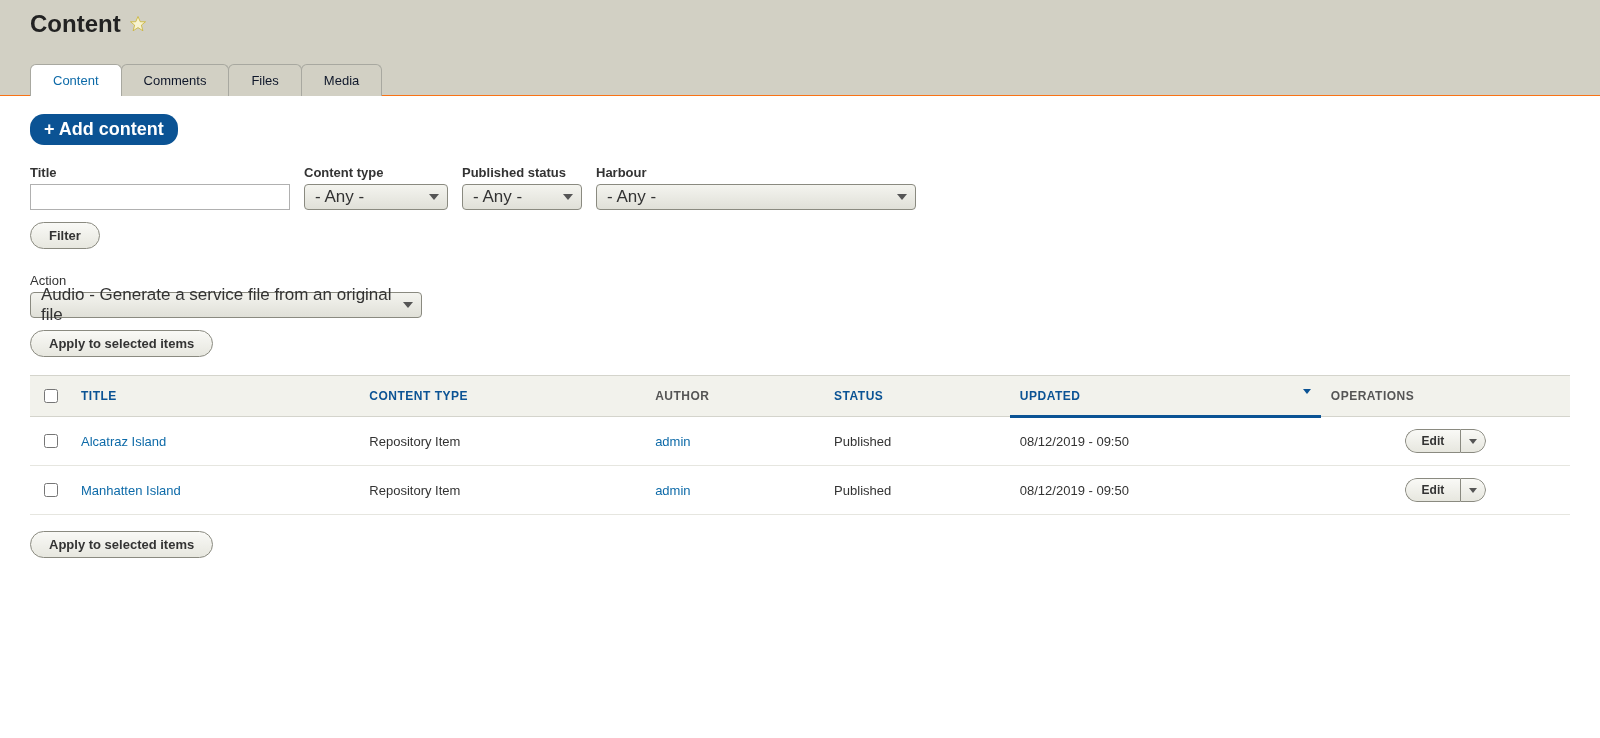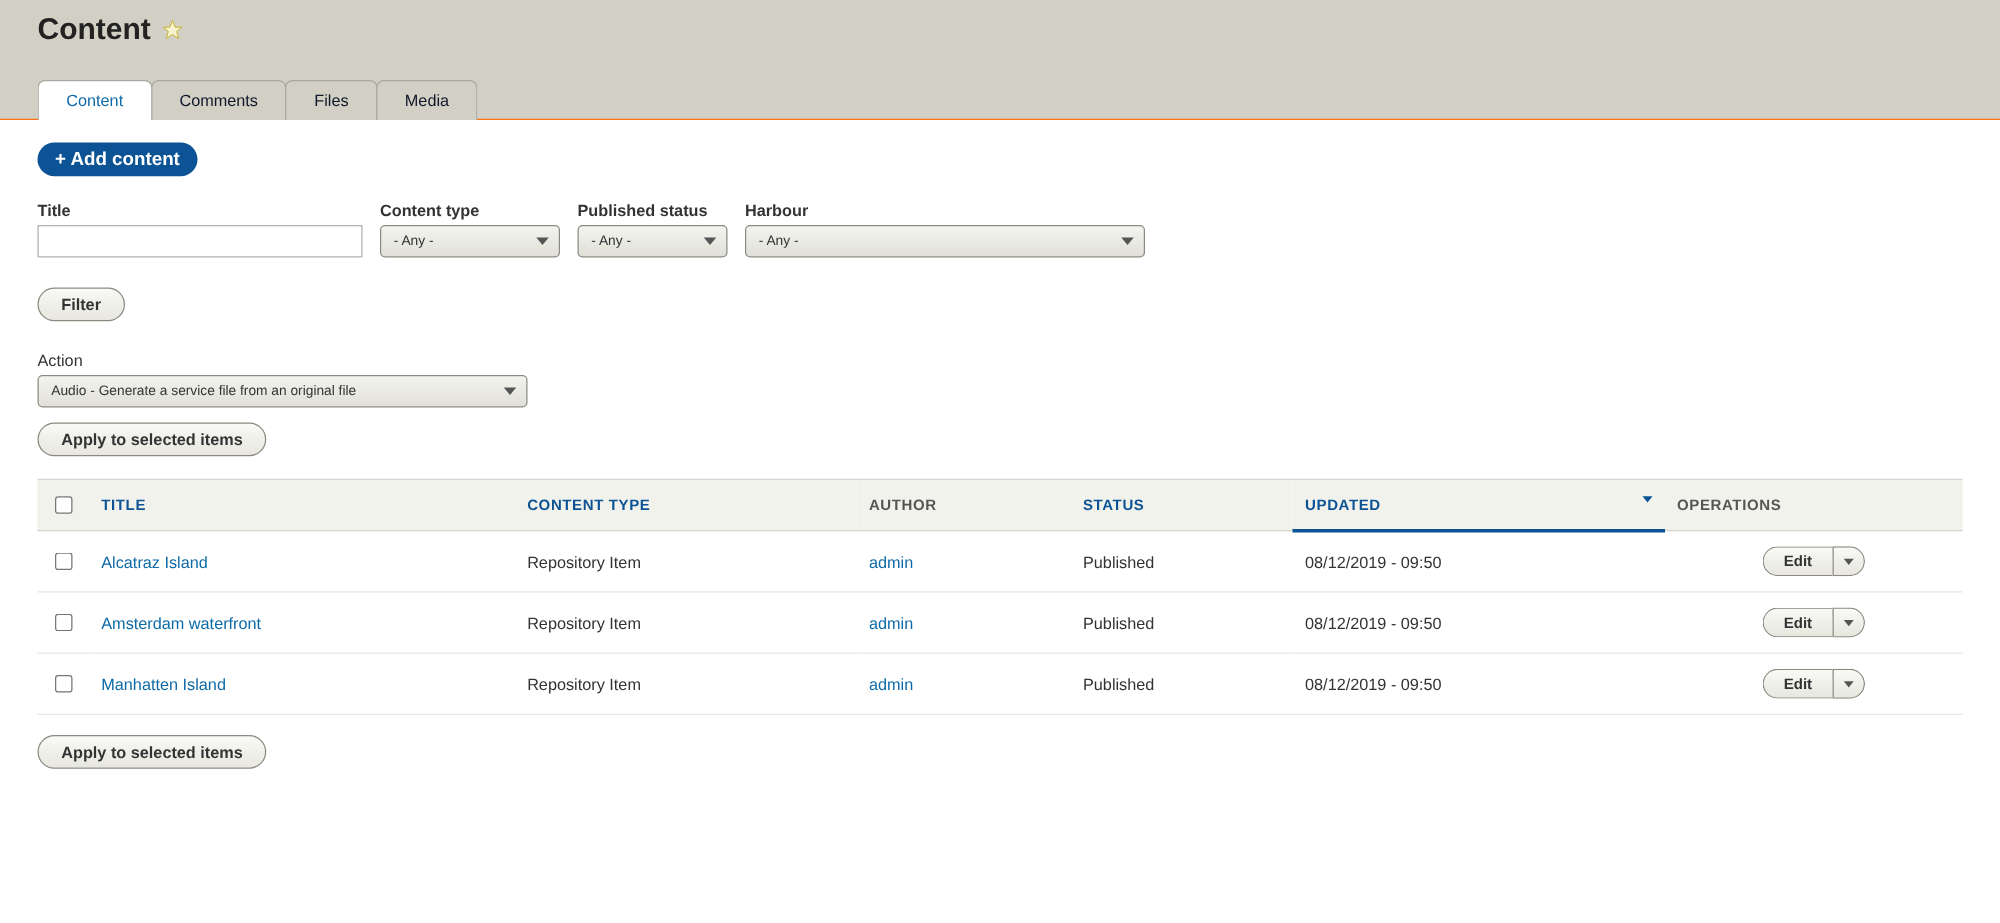--- a/index.html
+++ b/index.html
@@ -66,21 +66,21 @@
   .breadcrumb .sep { color: #555; padding: 0 4px; }
 
   .btn-primary {
     display: inline-block;
     background: #0b5394;
     color: #fff;
     border: none;
     border-radius: 14px;
     padding: 5px 14px;
     font-weight: bold;
-    font-size: 15px;
+    font-size: 18px;
     cursor: pointer;
   }
 
   .filters {
     margin-top: 20px;
     display: flex;
     gap: 14px;
     align-items: flex-end;
     flex-wrap: wrap;
   }
@@ -99,21 +99,21 @@
     padding: 2px 6px;
     font-size: 13px;
   }
   .select-like {
     position: relative;
     height: 26px;
     border: 1px solid #8a8a80;
     border-radius: 4px;
     background: linear-gradient(#f4f4ef,#e0e0d8);
     padding: 2px 28px 2px 10px;
-    font-size: 11px;
+    font-size: 17px;
     color: #333;
     cursor: pointer;
     display: flex;
     align-items: center;
   }
   .select-like .caret {
     position: absolute;
     right: 8px;
     top: 50%;
     transform: translateY(-50%);
@@ -131,21 +131,21 @@
     display: inline-block;
     background: linear-gradient(#f9f9f6,#e7e7df);
     color: #333;
     font-weight: bold;
     font-size: 13px;
     border: 1px solid #8a8a80;
     border-radius: 14px;
     padding: 5px 18px;
     cursor: pointer;
   }
-  .filter-btn-wrap { margin-top: 24px; }
+  .filter-btn-wrap { margin-top: 12px; }
 
   .action-block { margin-top: 24px; }
   .action-label { font-weight: normal; font-size:13px; }
   .apply-btn-wrap { margin-top: 12px; }
 
   table.content-table {
     width: 100%;
     border-collapse: collapse;
     margin-top: 18px;
   }
@@ -326,34 +326,20 @@
           <td>08/12/2019 - 09:50</td>
           <td class="ops-cell"><span class="split-btn">
               <span class="split-main">Edit</span>
               <span class="split-caret">
                 <span class="caret"></span>
               </span>
             </span></td>
         </tr>
         <tr>
           <td><input type="checkbox" class="chk" style=""></td>
-          <td><a href="#" class="title-link">Amsterdam waterfront</a></td>
-          <td>Repository Item</td>
-          <td><a href="#" class="author-link">admin</a></td>
-          <td>Published</td>
-          <td>08/12/2019 - 09:50</td>
-          <td class="ops-cell"><span class="split-btn">
-              <span class="split-main">Edit</span>
-              <span class="split-caret">
-                <span class="caret"></span>
-              </span>
-            </span></td>
-        </tr>
-        <tr>
-          <td><input type="checkbox" class="chk" style=""></td>
           <td><a href="#" class="title-link">Manhatten Island</a></td>
           <td>Repository Item</td>
           <td><a href="#" class="author-link">admin</a></td>
           <td>Published</td>
           <td>08/12/2019 - 09:50</td>
           <td class="ops-cell"><span class="split-btn">
               <span class="split-main">Edit</span>
               <span class="split-caret">
                 <span class="caret"></span>
               </span>

